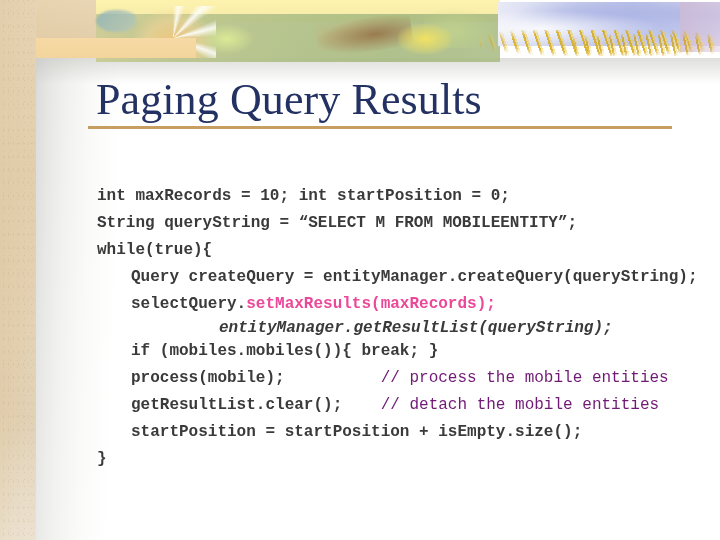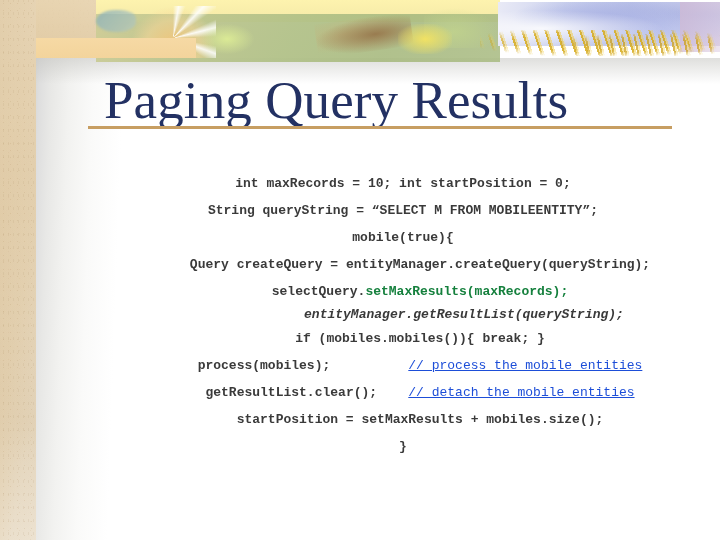--- a/index.html
+++ b/index.html
@@ -154,57 +154,56 @@
     background: linear-gradient(180deg, #f6d9a4 0%, #f3d49c 100%);
   }
   .b-tanbar2 {
     position: absolute; left: 36px; top: 0; width: 160px; height: 38px;
     background: linear-gradient(180deg, rgba(232,212,176,0.85) 0%, rgba(226,204,166,0.85) 100%);
   }
 
   
   .title {
     position: absolute;
-    left: 104px; top: 78px;
+    left: 96px; top: 78px;
     width: 600px;
     font-family: "Liberation Serif", "DejaVu Serif", serif;
-    font-size: 53px;
+    font-size: 44px;
     line-height: 44px;
     color: #233163;
     letter-spacing: 0.1px;
     white-space: nowrap;
   }
   .title-rule {
     position: absolute;
     left: 88px; top: 126px;
     width: 584px; height: 3px;
     background: #c79e62;
   }
 
   
   .code {
     position: absolute;
-    left: 97px; top: 170px;
+    left: 97px; top: 183px;
     width: 612px;
     font-family: "Liberation Mono", "DejaVu Sans Mono", monospace;
-    font-size: 13px;
+    font-size: 16px;
     color: #3a3a3a;
     font-weight: bold;
-    text-align: center;
   }
   .line {
     height: 27px;
     line-height: 27px;
     white-space: pre;
   }
   .line.ind1 { padding-left: 34px; }
   .line.ind2 { padding-left: 122px; }
   .line.tight { height: 20px; line-height: 20px; font-style: italic; }
-  .hl { color: #15803d; }
-  .cmt { color: #1d4ed8; font-weight: normal; text-decoration: underline; }
+  .hl { color: #ec4899; }
+  .cmt { color: #701a75; font-weight: normal; }
 </style>
 </head>
 <body>
 
 <div id="slide">
 
   <div class="bg-paper"></div>
   <div class="bg-speckle"></div>
   <div class="bg-panel"></div>
   <div class="bg-panel-top"></div>
@@ -225,24 +224,24 @@
     <div class="b-wheat2"></div>
     <div class="b-tanbar"></div>
   </div>
 
   <div class="title">Paging Query Results</div>
   <div class="title-rule"></div>
 
   <div class="code">
       <div class="line"><span>int maxRecords = 10; int startPosition = 0;</span></div>
       <div class="line"><span>String queryString = “SELECT M FROM MOBILEENTITY”;</span></div>
-      <div class="line"><span>mobile(true){</span></div>
+      <div class="line"><span>while(true){</span></div>
       <div class="line ind1"><span>Query createQuery = entityManager.createQuery(queryString);</span></div>
       <div class="line ind1"><span>selectQuery.</span><span class="hl">setMaxResults(maxRecords);</span></div>
       <div class="line ind2 tight"><span>entityManager.getResultList(queryString);</span></div>
       <div class="line ind1"><span>if (mobiles.mobiles()){ break; }</span></div>
-      <div class="line ind1"><span>process(mobiles);          </span><span class="cmt">// process the mobile entities</span></div>
+      <div class="line ind1"><span>process(mobile);          </span><span class="cmt">// process the mobile entities</span></div>
       <div class="line ind1"><span>getResultList.clear();    </span><span class="cmt">// detach the mobile entities</span></div>
-      <div class="line ind1"><span>startPosition = setMaxResults + mobiles.size();</span></div>
+      <div class="line ind1"><span>startPosition = startPosition + isEmpty.size();</span></div>
       <div class="line"><span>}</span></div>
     </div>
 
 </div>
 
 </body></html>

